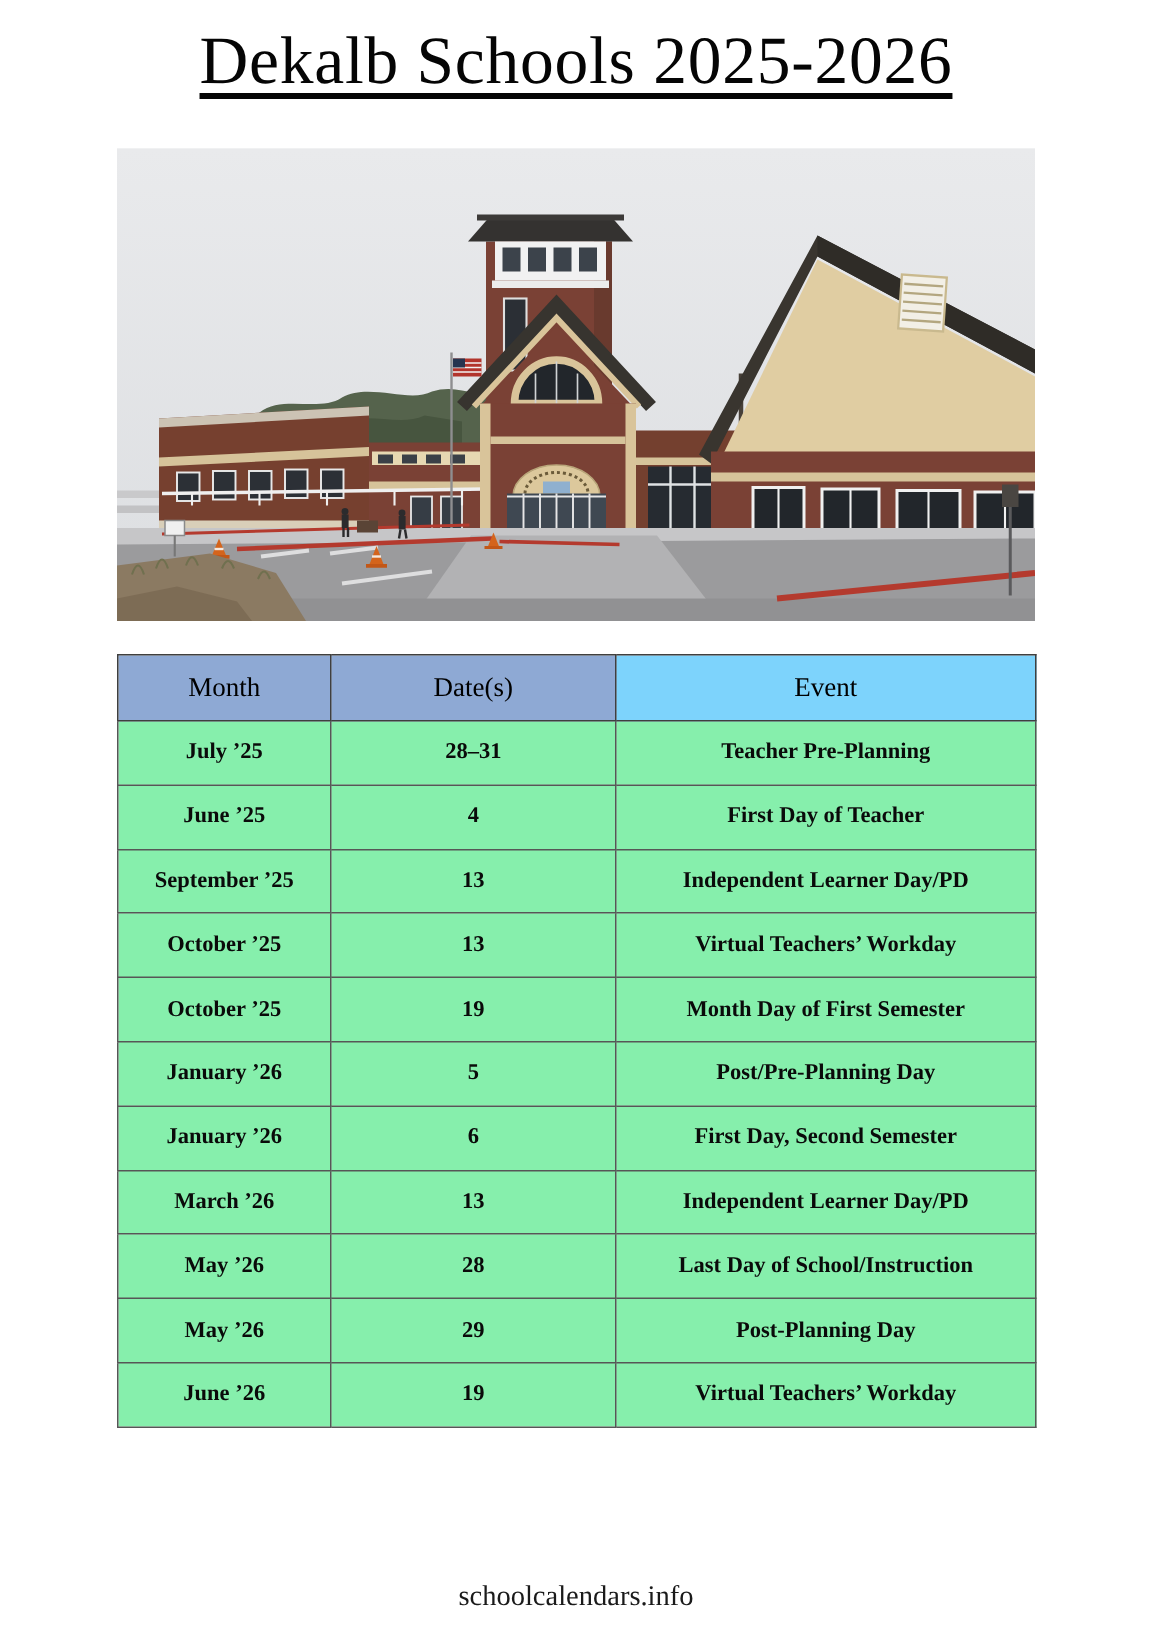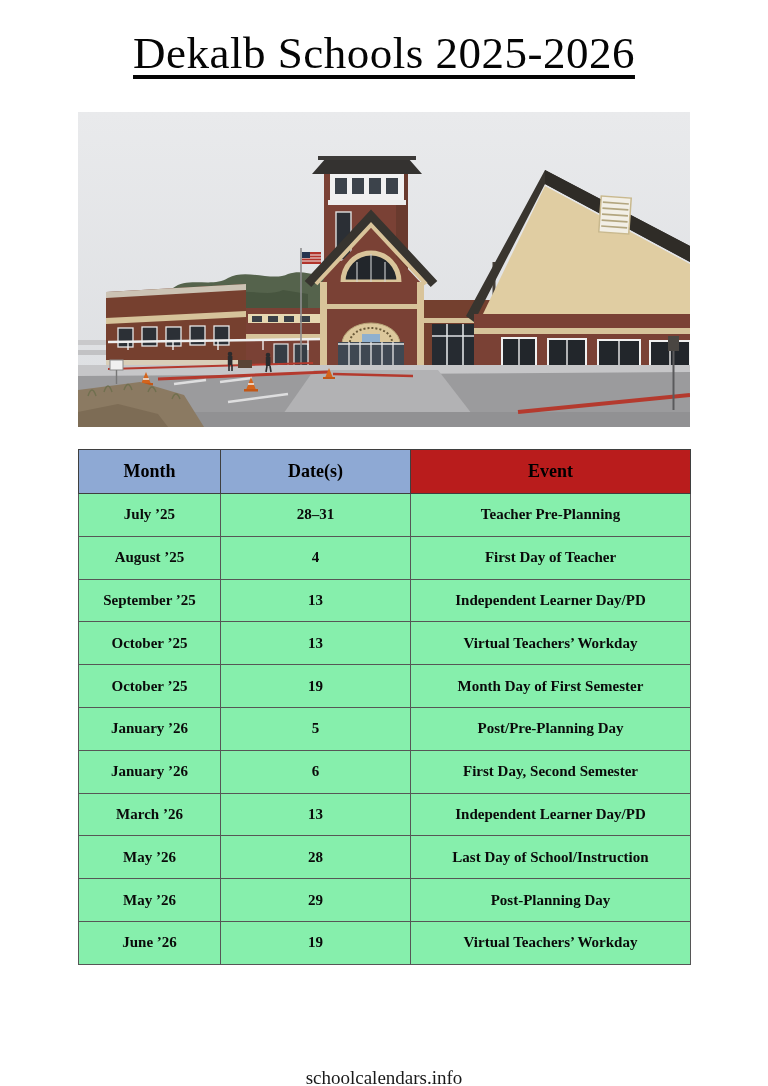--- a/index.html
+++ b/index.html
@@ -4,21 +4,21 @@
 <style>
   html,body{margin:0;padding:0;background:#ffffff;}
   body{
     width:768px;height:1086px;overflow:hidden;position:relative;
     font-family:"Liberation Serif","DejaVu Serif",serif;color:#0d0d0d;
   }
   .page{width:768px;height:1086px;position:relative;}
 
   
   .title{
-    margin:27px auto 0 auto;text-align:center;
+    margin:14px auto 0 auto;text-align:center;
     font-size:45px;font-weight:400;letter-spacing:0.5px;
     text-decoration:underline;text-decoration-thickness:4px;text-underline-offset:7px;
     color:#050505;
   }
 
   
   .photo-wrap{
     position:absolute;left:78px;top:85px;width:612px;height:315px;
     overflow:hidden;background:#e4e5e7;
   }
@@ -27,21 +27,21 @@
   
   .cal-table{
     position:absolute;left:78px;top:422px;width:612px;
     border-collapse:collapse;table-layout:fixed;
   }
   .cal-table col.c1{width:142px;}
   .cal-table col.c2{width:190px;}
   .cal-table col.c3{width:280px;}
   .cal-table th{
     height:41px;border:1px solid #3f3f3f;
-    font-size:18px;font-weight:700;text-align:center;vertical-align:middle;
+    font-size:18px;font-weight:400;text-align:center;vertical-align:middle;
     color:#000;
   }
   .cal-table td{
     height:41.8px;border:1px solid #565656;
     font-size:15px;font-weight:700;text-align:center;vertical-align:middle;
     color:#0a0a0a;background:#86efac;padding:0 4px;
   }
 
   
   .footer{
@@ -274,31 +274,31 @@
   <table class="cal-table">
     <colgroup>
         <col class="c1">
         <col class="c2">
         <col class="c3">
       </colgroup>
     <thead>
       <tr>
         <th style="background: rgb(142, 169, 212);">Month</th>
         <th style="background: rgb(142, 169, 212); margin-left: 48px;">Date(s)</th>
-        <th style="background: #b91c1c;">Event</th>
+        <th style="background: #7dd3fc;">Event</th>
       </tr>
     </thead>
     <tbody>
         <tr>
           <td>July ’25</td>
           <td>28–31</td>
           <td>Teacher Pre-Planning</td>
         </tr>
         <tr>
-          <td>August ’25</td>
+          <td>June ’25</td>
           <td>4</td>
           <td>First Day of Teacher</td>
         </tr>
         <tr>
           <td>September ’25</td>
           <td>13</td>
           <td>Independent Learner Day/PD</td>
         </tr>
         <tr>
           <td>October ’25</td>

